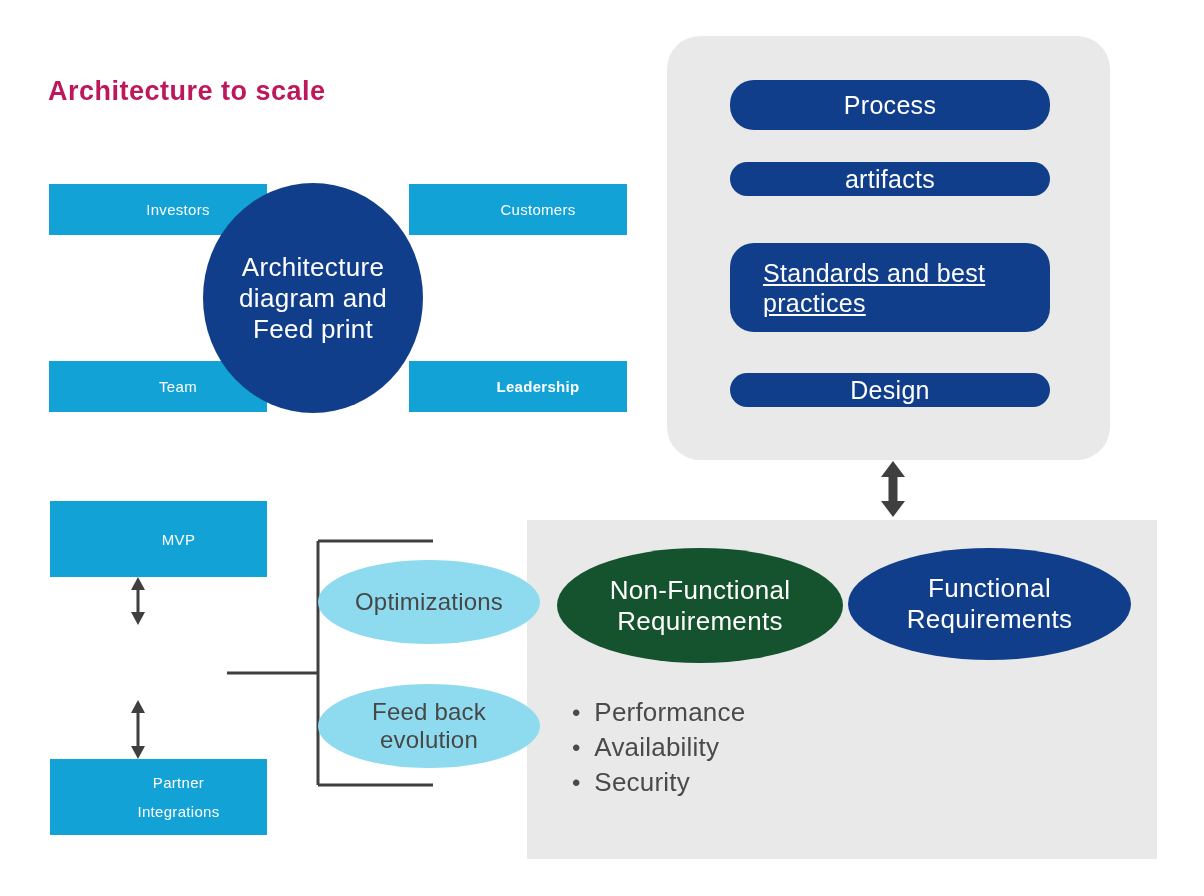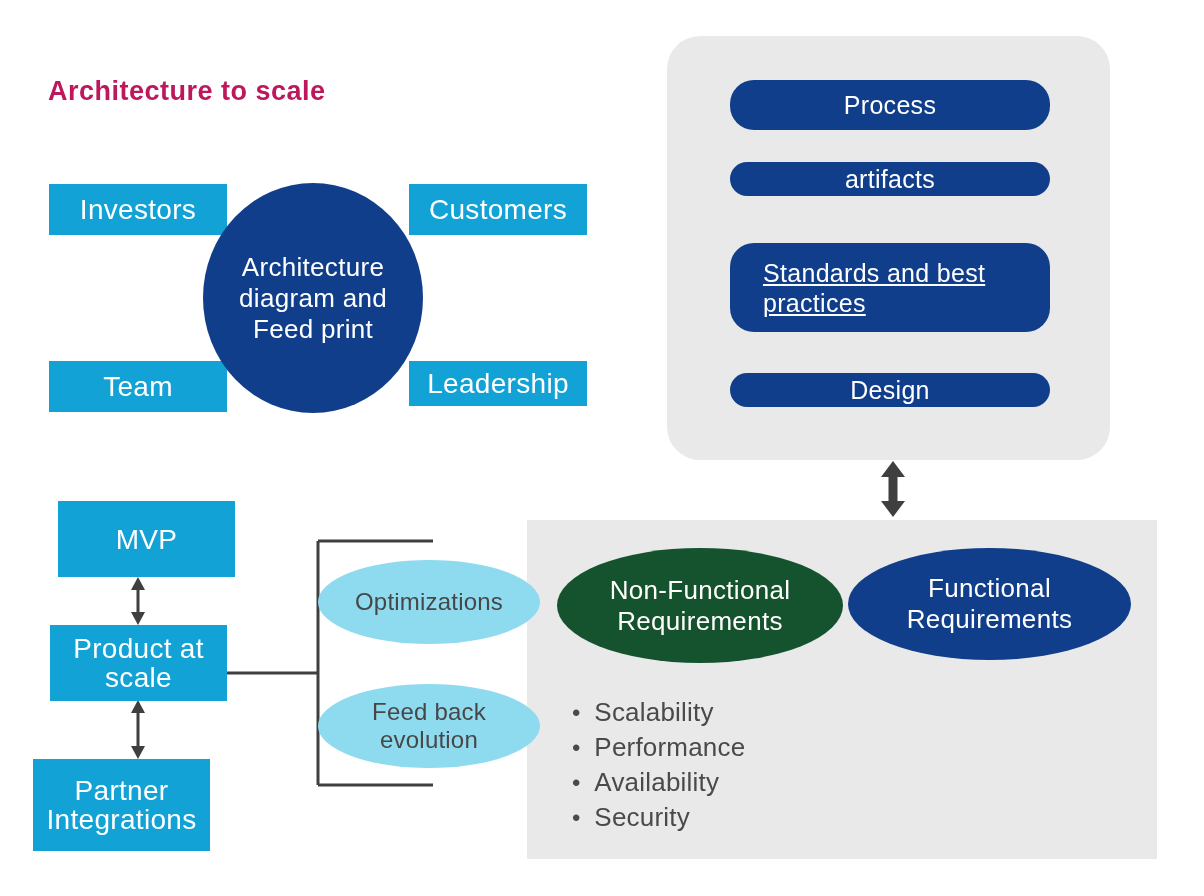--- a/index.html
+++ b/index.html
@@ -9,27 +9,28 @@
   }
   .abs{position:absolute;}
   
   .title{
     left:48px;top:76px;font-size:27px;font-weight:700;color:#be185d;
     letter-spacing:0.5px;white-space:nowrap;
   }
   
   .cyanbox{
     background:#12a2d6;color:#ffffff;display:flex;align-items:center;justify-content:center;
-    font-size:28px;letter-spacing:0.3px;text-align:center;line-height:29px;white-space:pre-line;
+    font-size:15px;letter-spacing:0.3px;text-align:center;line-height:29px;white-space:pre-line;
     z-index:3;
+    padding-left:40px;
   }
   .box-investors{left:49px;top:184px;width:178px;height:51px;}
   .box-customers{left:409px;top:184px;width:178px;height:51px;}
   .box-team{left:49px;top:361px;width:178px;height:51px;}
-  .box-leadership{left:409px;top:361px;width:178px;height:45px;}
+  .box-leadership{left:409px;top:361px;width:178px;height:51px;font-weight:bold;}
   
   .center-circle{
     left:203px;top:183px;width:220px;height:230px;border-radius:50%;
     background:#103e8b;color:#ffffff;display:flex;align-items:center;justify-content:center;
     text-align:center;font-size:26px;line-height:31px;white-space:pre-line;z-index:4;
     letter-spacing:0.3px;
   }
   
   .panel-top{
     left:667px;top:36px;width:443px;height:424px;background:#e9e9e9;border-radius:33px;z-index:1;
@@ -37,23 +38,23 @@
   .pill{
     position:absolute;left:63px;width:320px;background:#103e8b;color:#ffffff;border-radius:24px;
     display:flex;align-items:center;justify-content:center;font-size:25px;letter-spacing:0.3px;
     line-height:30px;white-space:pre-line;text-align:center;
   }
   .pill-process{top:44px;height:50px;}
   .pill-artifacts{top:126px;height:34px;}
   .pill-standards{top:207px;height:89px;justify-content:flex-start;text-align:left;padding-left:33px;width:287px;text-decoration:underline;}
   .pill-design{top:337px;height:34px;}
   
-  .box-mvp{left:50px;top:501px;width:177px;height:76px;margin-left:8px;}
+  .box-mvp{left:50px;top:501px;width:177px;height:76px;}
   .box-product{left:50px;top:625px;width:177px;height:76px;}
-  .box-partner{left:33px;top:759px;width:177px;height:92px;}
+  .box-partner{left:50px;top:759px;width:177px;height:76px;}
   
   .lightellipse{
     background:#8edbef;border-radius:50%;color:#474747;display:flex;align-items:center;justify-content:center;
     font-size:24px;line-height:28px;text-align:center;white-space:pre-line;z-index:3;letter-spacing:0.2px;
   }
   .el-optimizations{left:318px;top:560px;width:222px;height:84px;}
   .el-feedback{left:318px;top:684px;width:222px;height:84px;}
   
   .panel-bottom{left:527px;top:520px;width:630px;height:339px;background:#e9e9e9;z-index:1;}
   .req-ellipse{
@@ -113,35 +114,32 @@
 
   <div class="abs panel-top">
     <div class="pill pill-process">Process</div>
     <div class="pill pill-artifacts">artifacts</div>
     <div class="pill pill-standards">Standards and best
 practices</div>
     <div class="pill pill-design">Design</div>
   </div>
 
   <div class="abs cyanbox box-mvp">MVP</div>
-  <div class="abs cyanbox box-product">Product at
-scale</div>
   <div class="abs cyanbox box-partner">Partner
 Integrations</div>
 
   <div class="abs lightellipse el-optimizations">Optimizations</div>
   <div class="abs lightellipse el-feedback">Feed back
 evolution</div>
 
   <div class="abs panel-bottom">
     <div class="req-ellipse el-nonfunctional">Non-Functional
 Requirements</div>
     <div class="req-ellipse el-functional">Functional
 Requirements</div>
     <div class="bullets">
-      <div class="bullet-item">Scalability</div>
       <div class="bullet-item">Performance</div>
       <div class="bullet-item">Availability</div>
       <div class="bullet-item">Security</div>
     </div>
   </div>
 
 </div>
 
 </body></html>

